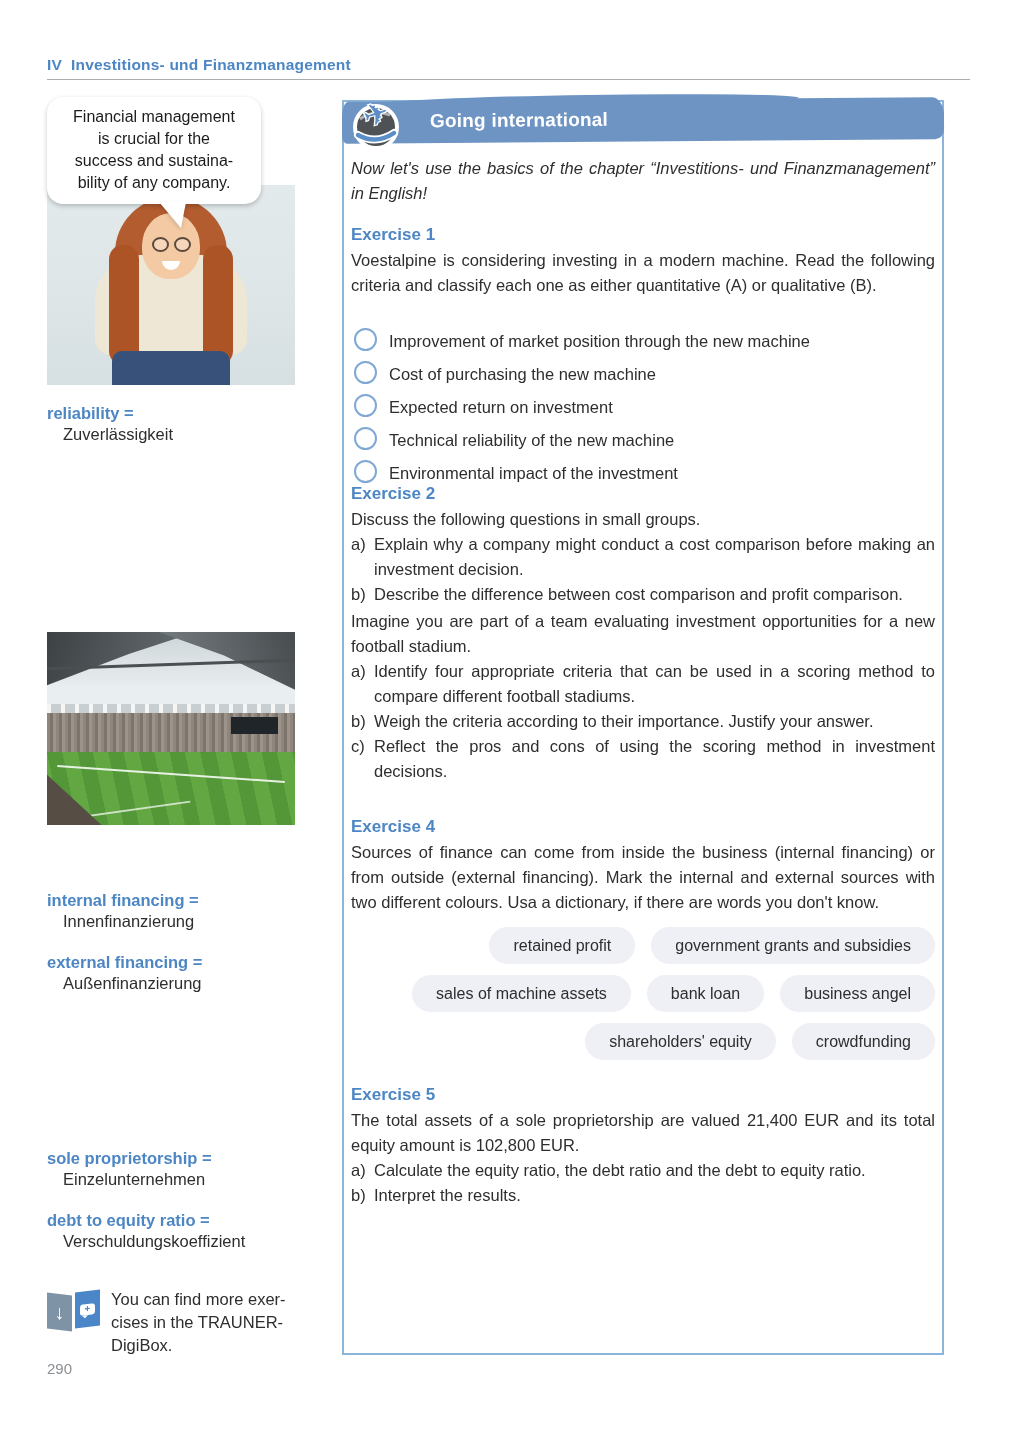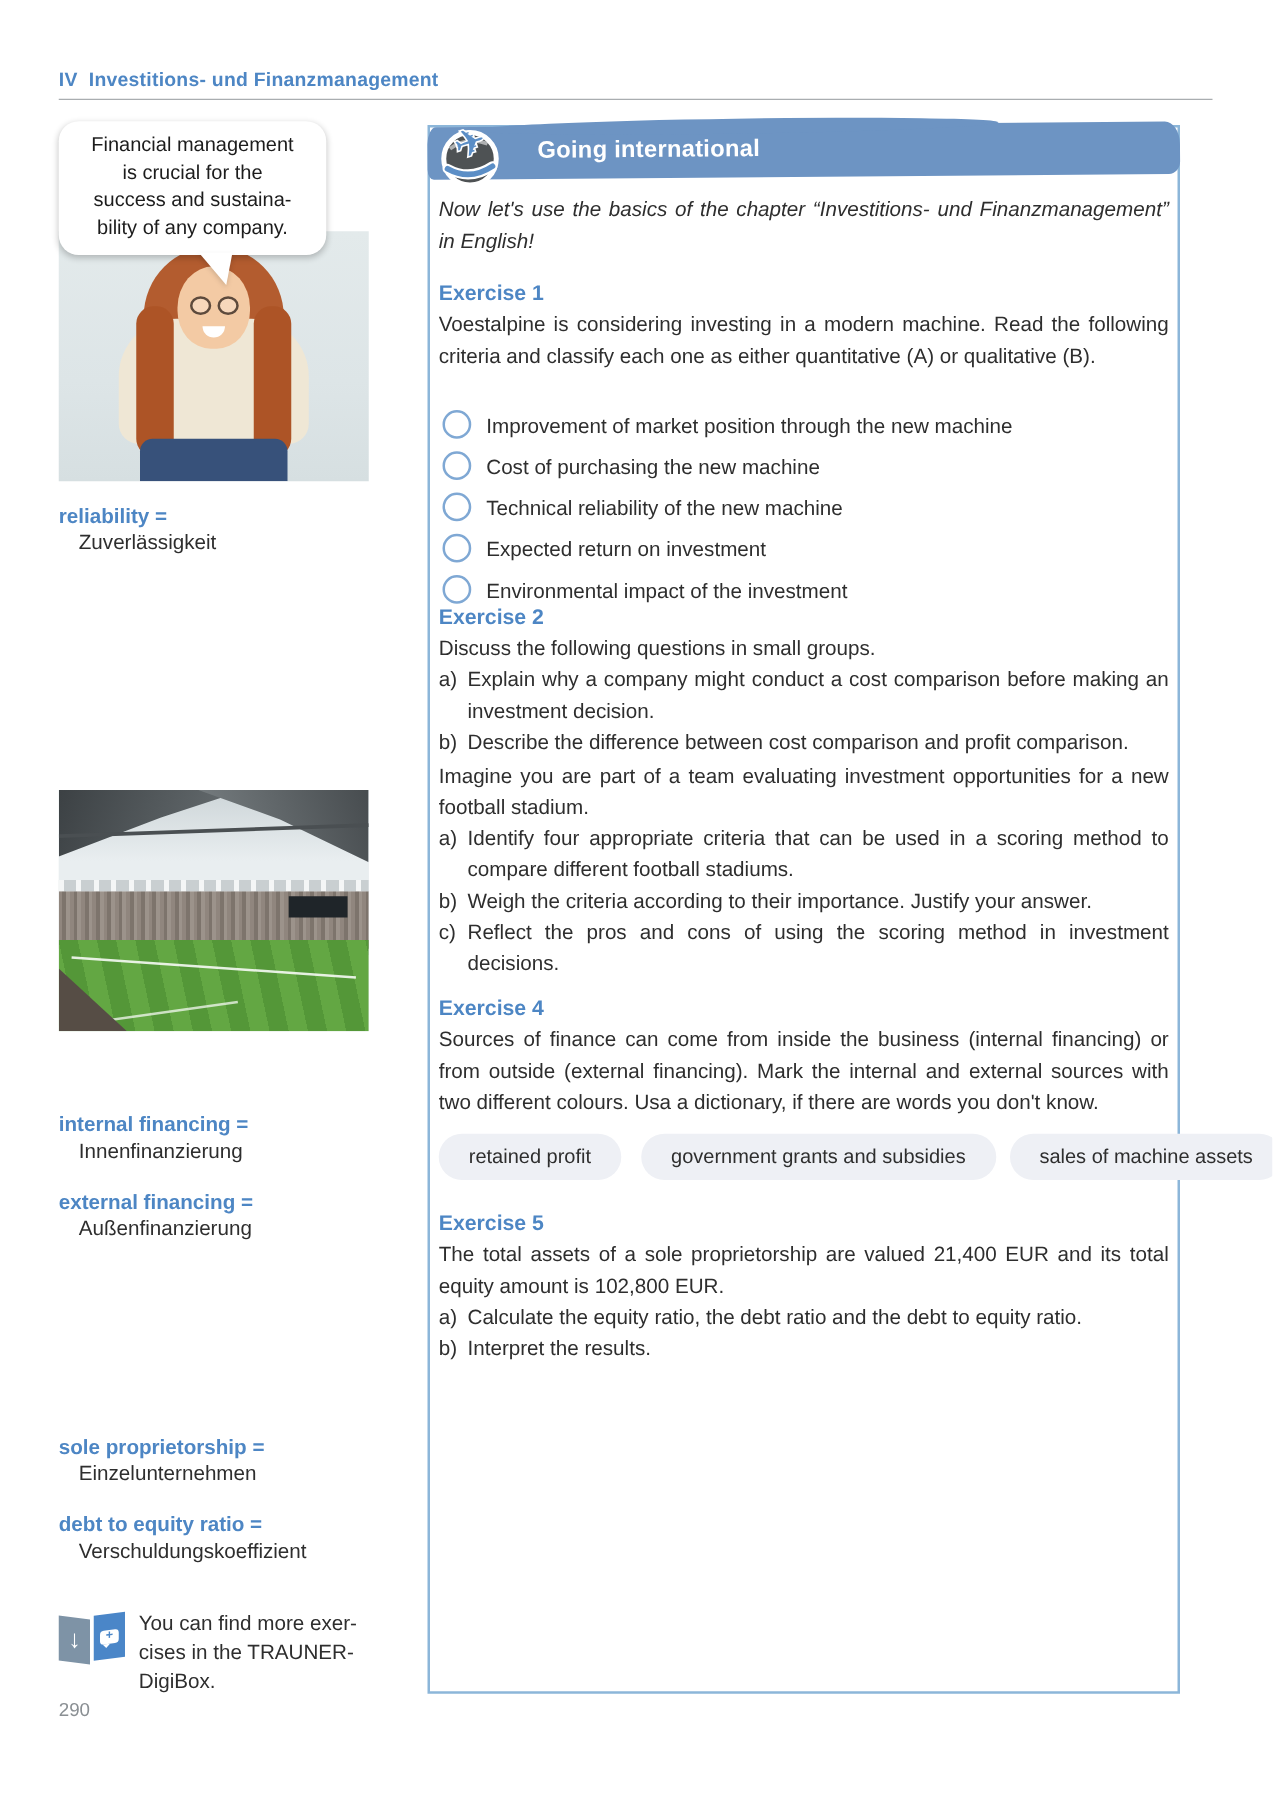--- a/index.html
+++ b/index.html
@@ -73,29 +73,29 @@
 
   .options { margin-top:20px; }
   .opt-row { display:flex; align-items:flex-end; height:33px; font-size:16.5px; }
   .opt-circle { flex:none; width:23px; height:23px; border:2.5px solid #7fa8d4; border-radius:50%;
                 margin:0 12px 0 3px; background:#fff; }
 
   .abc { display:flex; font-size:16.5px; line-height:25px; }
   .abc .ltr { flex:none; width:23px; }
   .abc .txt { flex:1; text-align:justify; }
 
-  .pills { margin-top:12px; display:flex; flex-direction:row; gap:11px;align-items:flex-end; }
+  .pills { margin-top:12px; display:flex; flex-direction:column; gap:11px;align-items:flex-end; }
   .pill-row { display:flex; justify-content:center; gap:16px; }
   .pill { height:37px; border-radius:19px; background:#eef0f5; display:flex; align-items:center;
           padding:0 24px; font-size:16px; color:#2e2e2e; white-space:nowrap; }
   .pill-row.wide .pill { padding:0 18px; }
 
   .mt-intro { margin-top:14px;font-style:italic; }
   .mt-ex1 { margin-top:18px; } .mt-ex2 { } .mt-ex3 { margin-top:36px; }
-  .mt-ex4 { margin-top:12px; } .mt-ex5 { margin-top:24px; }
+  .mt-ex4 { margin-top:32px; } .mt-ex5 { margin-top:24px; }
   .mt-body { margin-top:2px; }
 
   
   .stadium { position:absolute; left:47px; top:632px; width:248px; height:193px; overflow:hidden; background:#e8edee; }
   .stadium .sky { position:absolute; top:0; left:0; right:0; height:42%;
             background:linear-gradient(180deg,#cdd5d8 0%,#e9eef0 70%); }
   .stadium .roofL { position:absolute; top:0; left:0; width:60%; height:30%;
             background:linear-gradient(110deg,#3c4144,#6b7275); clip-path:polygon(0 0,100% 0,55% 38%,0 92%); }
   .stadium .roofR { position:absolute; top:0; right:0; width:55%; height:34%;
             background:linear-gradient(250deg,#474c4f,#7b8285); clip-path:polygon(100% 0,0 0,48% 36%,100% 88%); }
@@ -206,25 +206,25 @@
         <div class="opt-row">
           <span class="opt-circle"></span>
           <span>Improvement of market position through the new machine</span>
         </div>
         <div class="opt-row">
           <span class="opt-circle"></span>
           <span>Cost of purchasing the new machine</span>
         </div>
         <div class="opt-row">
           <span class="opt-circle"></span>
+          <span>Expected return on investment</span>
+        </div>
+        <div class="opt-row">
+          <span class="opt-circle"></span>
           <span>Technical reliability of the new machine</span>
-        </div>
-        <div class="opt-row">
-          <span class="opt-circle"></span>
-          <span>Expected return on investment</span>
         </div>
         <div class="opt-row">
           <span class="opt-circle"></span>
           <span>Environmental impact of the investment</span>
         </div>
       </div>
 
       <div class="ex-title mt-ex2">Exercise 2</div>
       <p class="para mt-body">Discuss the following questions in small groups.</p>
       <div class="abc">

